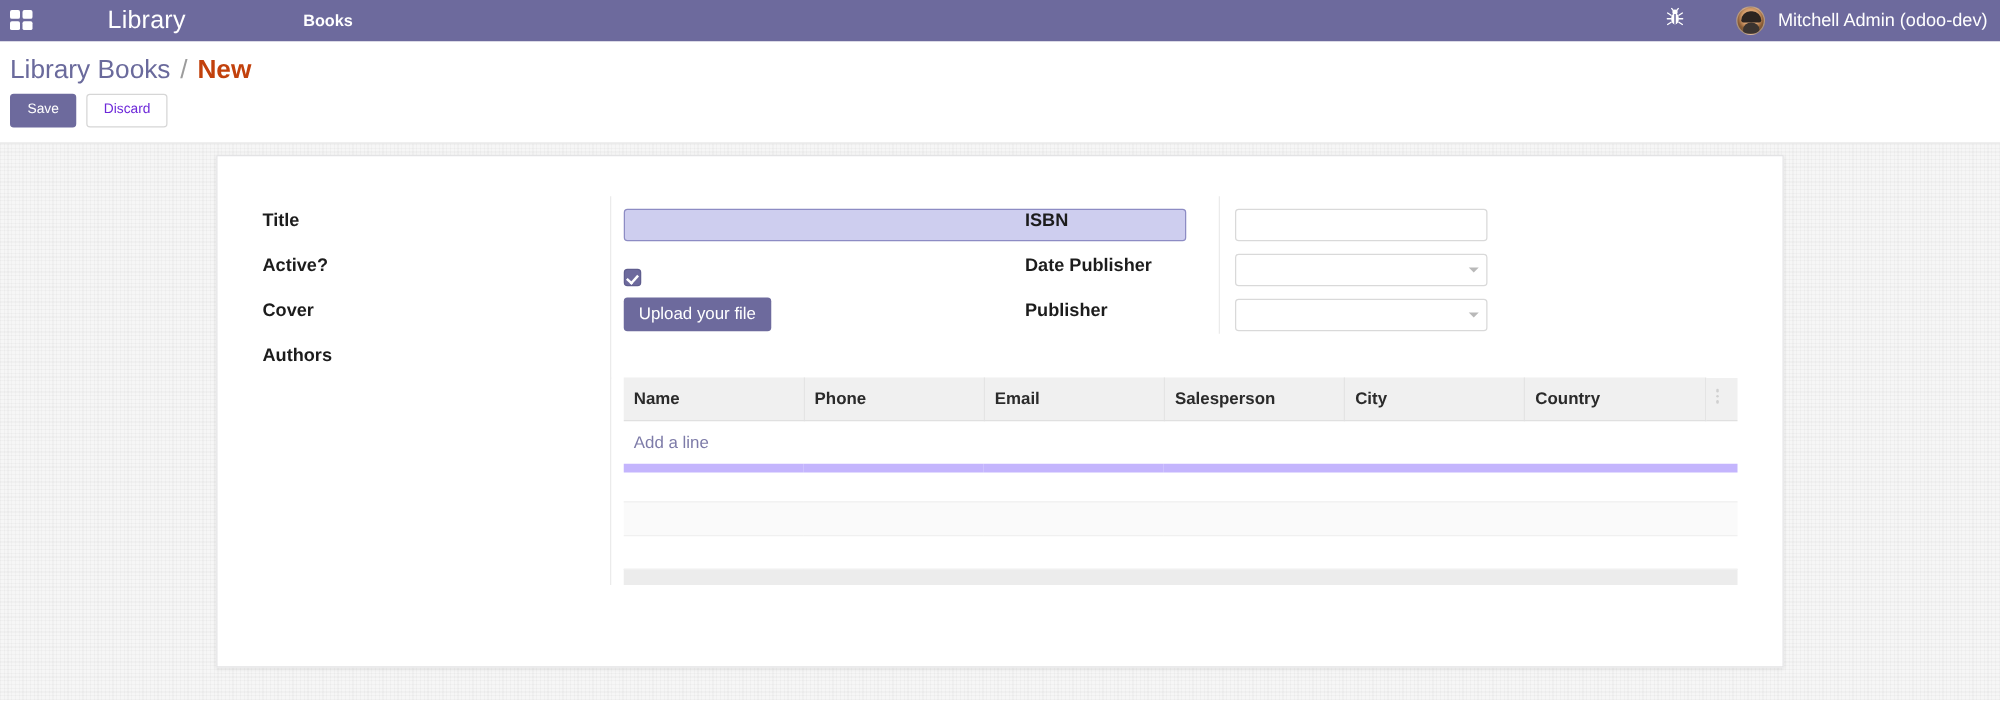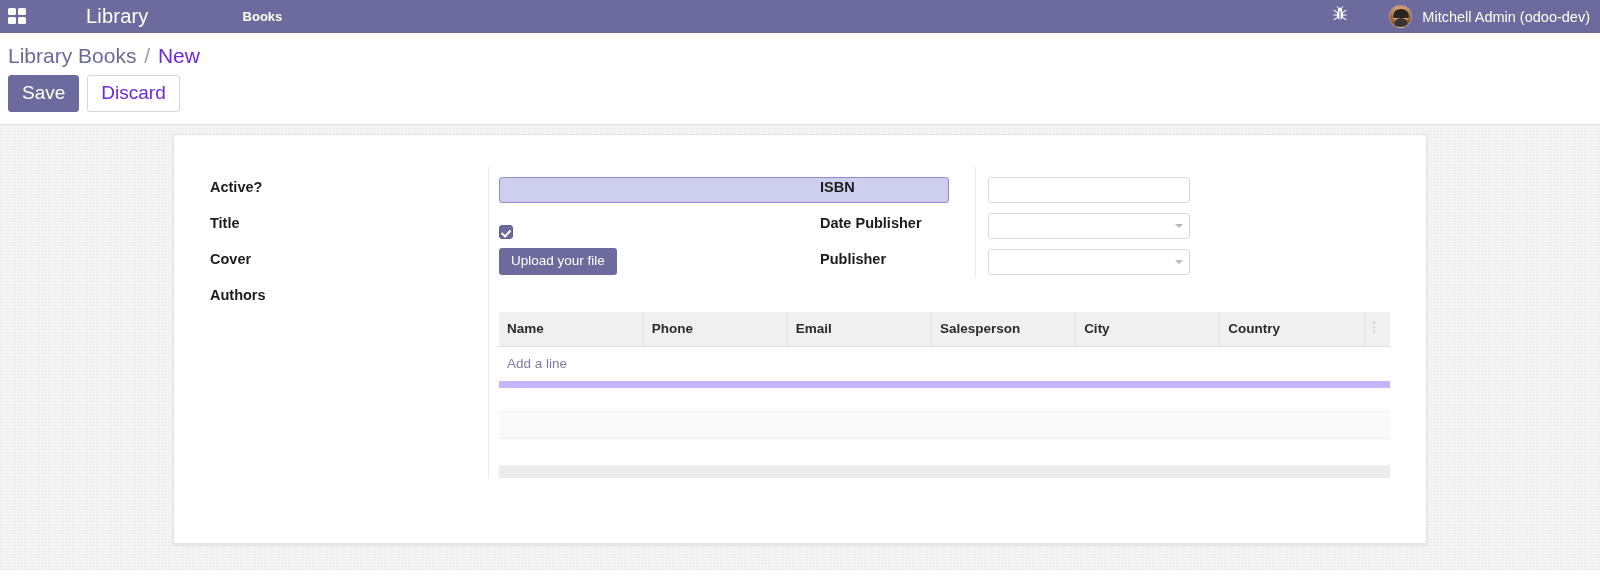--- a/index.html
+++ b/index.html
@@ -111,24 +111,24 @@
     font-size: 21px;
     padding: 0 0 6px 8px;
     line-height: 1.3;
     color: #9a9a9a;
   }
   .breadcrumb .crumb-link {
     color: #6a6a9c;
     cursor: pointer;
   }
   .breadcrumb .crumb-sep { color: #9c9c9c; padding: 0 2px; }
-  .breadcrumb .crumb-current { color: #6d28d9; }
+  .breadcrumb .crumb-current { color: #c2410c; font-weight: bold; }
   .btn-row { padding-left: 8px; display: flex; gap: 8px; align-items: center; }
   .btn {
-    font-size: 19px;
+    font-size: 11px;
     padding: 5px 13px 6px;
     border-radius: 3px;
     cursor: pointer;
     line-height: 1.25;
     border: 1px solid transparent;
     white-space: nowrap;
   }
   .btn-primary {
     background: #6d6a9d;
     color: #ffffff;
@@ -377,22 +377,22 @@
   </div>
 </div>
 
 <div class="form-area">
   <div class="sheet">
 
     <div class="group-wrap">
 
       <div class="group left">
         <div class="labels-col">
+          <div class="flabel">Title</div>
           <div class="flabel">Active?</div>
-          <div class="flabel">Title</div>
           <div class="flabel">Cover</div>
           <div class="flabel">Authors</div>
         </div>
         <div class="fields-col">
           <div class="frow">
             <div class="title-field-wrap">
               <input class="ftext focused" type="text" value="" style="">
             </div>
           </div>
           <div class="frow">

